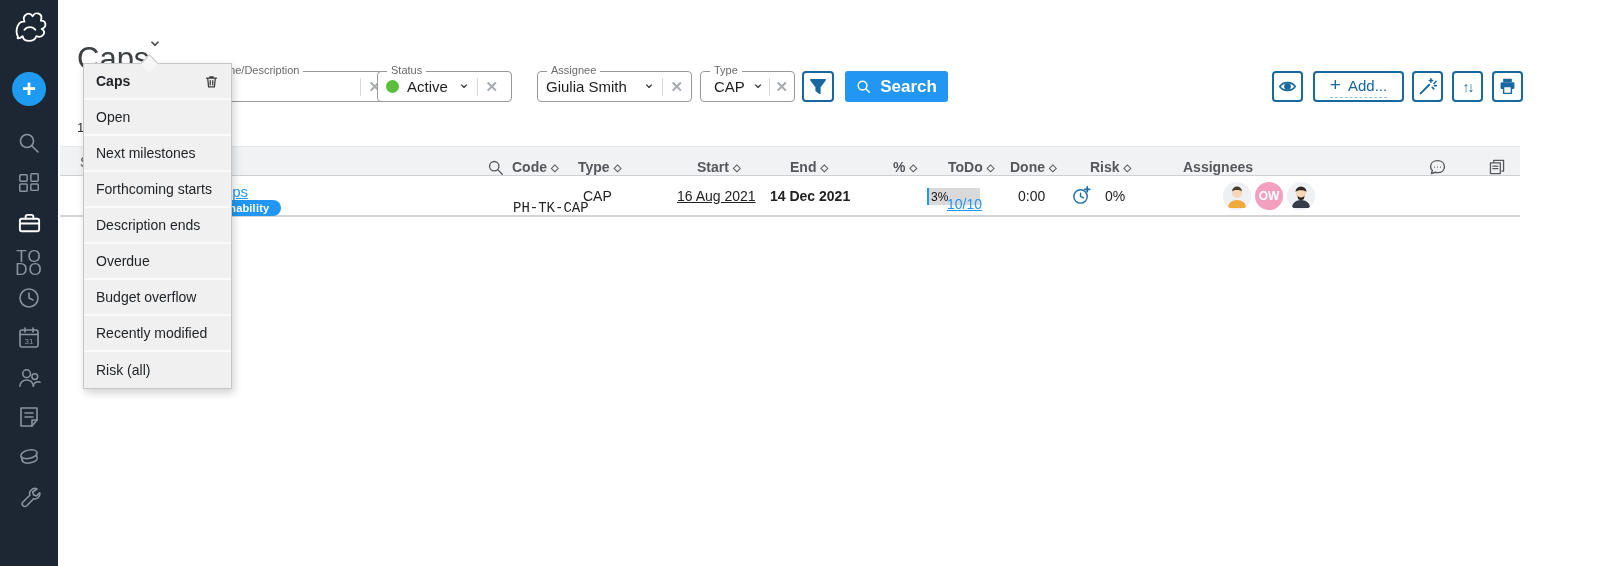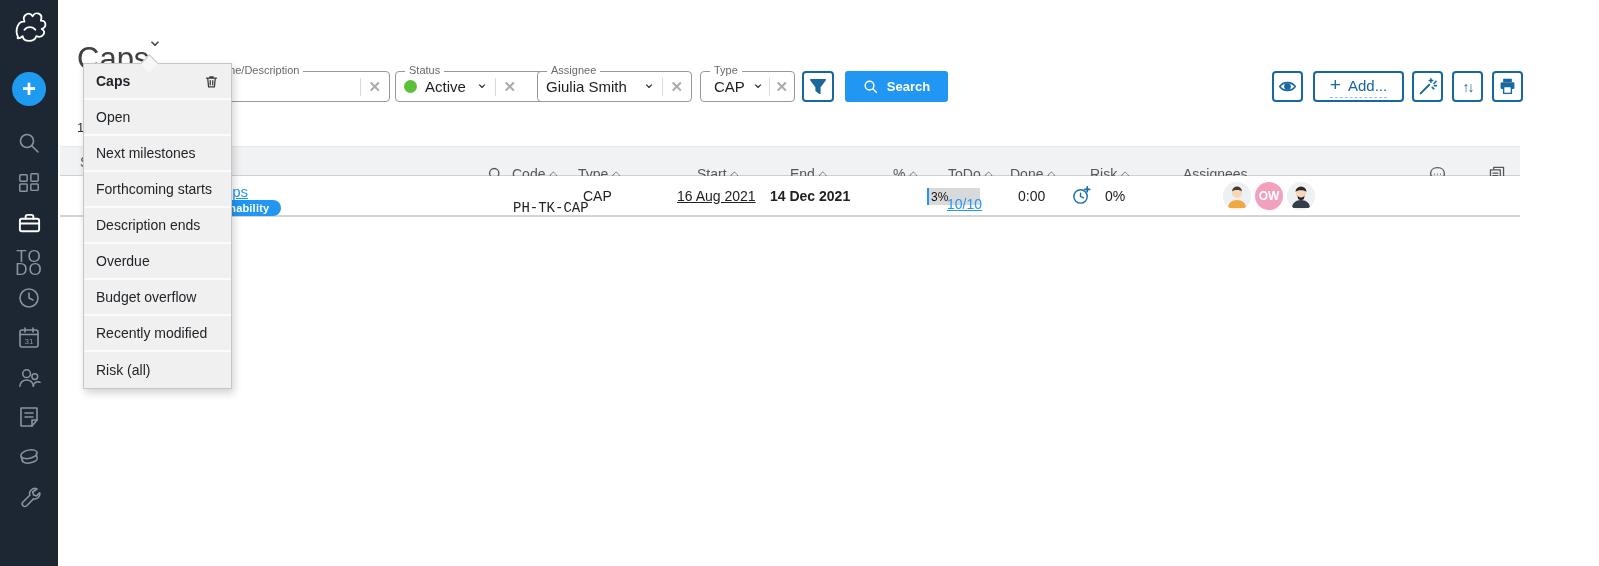--- a/index.html
+++ b/index.html
@@ -25,30 +25,30 @@
   .field-inner{display:flex;align-items:center;height:100%;padding:0 8px;font-size:15px;color:#1c1e21;}
   .chev{font-size:15px;color:#2b2d30;margin-top:-7px;}
   .xwrap{display:flex;align-items:center;border-left:1px solid #d8dadc;padding-left:7px;margin-left:7px;height:18px;}
   .xglyph{font-size:15px;color:#a9adb1;font-weight:700;line-height:1;}
   .dot{width:13px;height:13px;border-radius:50%;display:inline-block;margin-right:8px;}
 
   .icon-btn{position:absolute;top:71px;height:31px;border:2px solid #17689e;border-radius:4px;background:#fff;color:#17689e;
     display:flex;align-items:center;justify-content:center;}
   .icon-btn svg{stroke:#17689e;fill:none;stroke-width:1.8;stroke-linecap:round;stroke-linejoin:round;}
   #search-btn{position:absolute;left:845px;top:71px;width:103px;height:31px;background:#2196f3;border-radius:3px;color:#fff;
-    display:flex;align-items:center;justify-content:center;gap:8px;font-size:13px;font-weight:700;}
+    display:flex;align-items:center;justify-content:center;gap:8px;font-size:17px;font-weight:700;}
   #search-btn svg{stroke:#fff;fill:none;stroke-width:2;}
   #add-btn-label{display:flex;align-items:center;gap:7px;font-size:15px;border-bottom:1px dashed #9dbdd4;padding-bottom:1px;}
   #add-btn-label .plus{font-size:19px;font-weight:400;margin-top:-2px;}
   .sort-arrows{font-size:14px;font-weight:700;letter-spacing:-2px;}
 
   
   #result-count{position:absolute;left:77px;top:120px;font-size:13px;color:#333;}
   #table-header{position:absolute;left:60px;top:146px;width:1460px;height:30px;background:#f1f2f4;border-top:1px solid #e6e8ea;border-bottom:1px solid #cdd0d4;}
-  .hc{position:absolute;top:12px;height:30px;display:flex;align-items:center;gap:4px;color:#54575c;font-size:14px;white-space:nowrap;}
+  .hc{position:absolute;top:5px;height:30px;display:flex;align-items:center;gap:4px;color:#54575c;font-size:14px;white-space:nowrap;font-weight:bold;}
   .sort-glyph{font-size:10px;color:#54575c;}
   .hicon svg{stroke:#54575c;fill:none;stroke-width:1.6;stroke-linecap:round;stroke-linejoin:round;}
   #hidden-col-partial{position:absolute;left:20px;top:7px;font-size:14px;color:#54575c;}
 
   #table-row{position:absolute;left:60px;top:176px;width:1460px;height:41px;background:#fff;border-bottom:2px solid #d4d4d4;}
   .cell{position:absolute;font-size:14px;color:#222;white-space:nowrap;}
   .task-link{color:#2196f3;font-size:15px;}
   .tag-pill{position:absolute;background:#2196f3;color:#fff;font-size:11px;font-weight:700;height:16px;line-height:16px;
     padding:0 12px;border-radius:9px;letter-spacing:.2px;}
   .todo-link{color:#2196f3;}
@@ -163,21 +163,21 @@
   <div class="field" style="left:198px;width:192px;">
     <span class="field-label">Name/Description</span>
     <div class="field-inner">
       <span style="flex:1"></span>
       <span class="xwrap">
         <span class="xglyph">✕</span>
       </span>
     </div>
   </div>
 
-  <div class="field" style="left:395px;width:155px;">
+  <div class="field" style="left:377px;width:135px;">
     <span class="field-label">Status</span>
     <div class="field-inner">
       <span class="dot" style="background:#5cbf3a"></span>
       <span>Active</span>
       <span class="chev" style="margin-left:10px">⌄</span>
       <span class="xwrap">
         <span class="xglyph">✕</span>
       </span>
     </div>
   </div>

